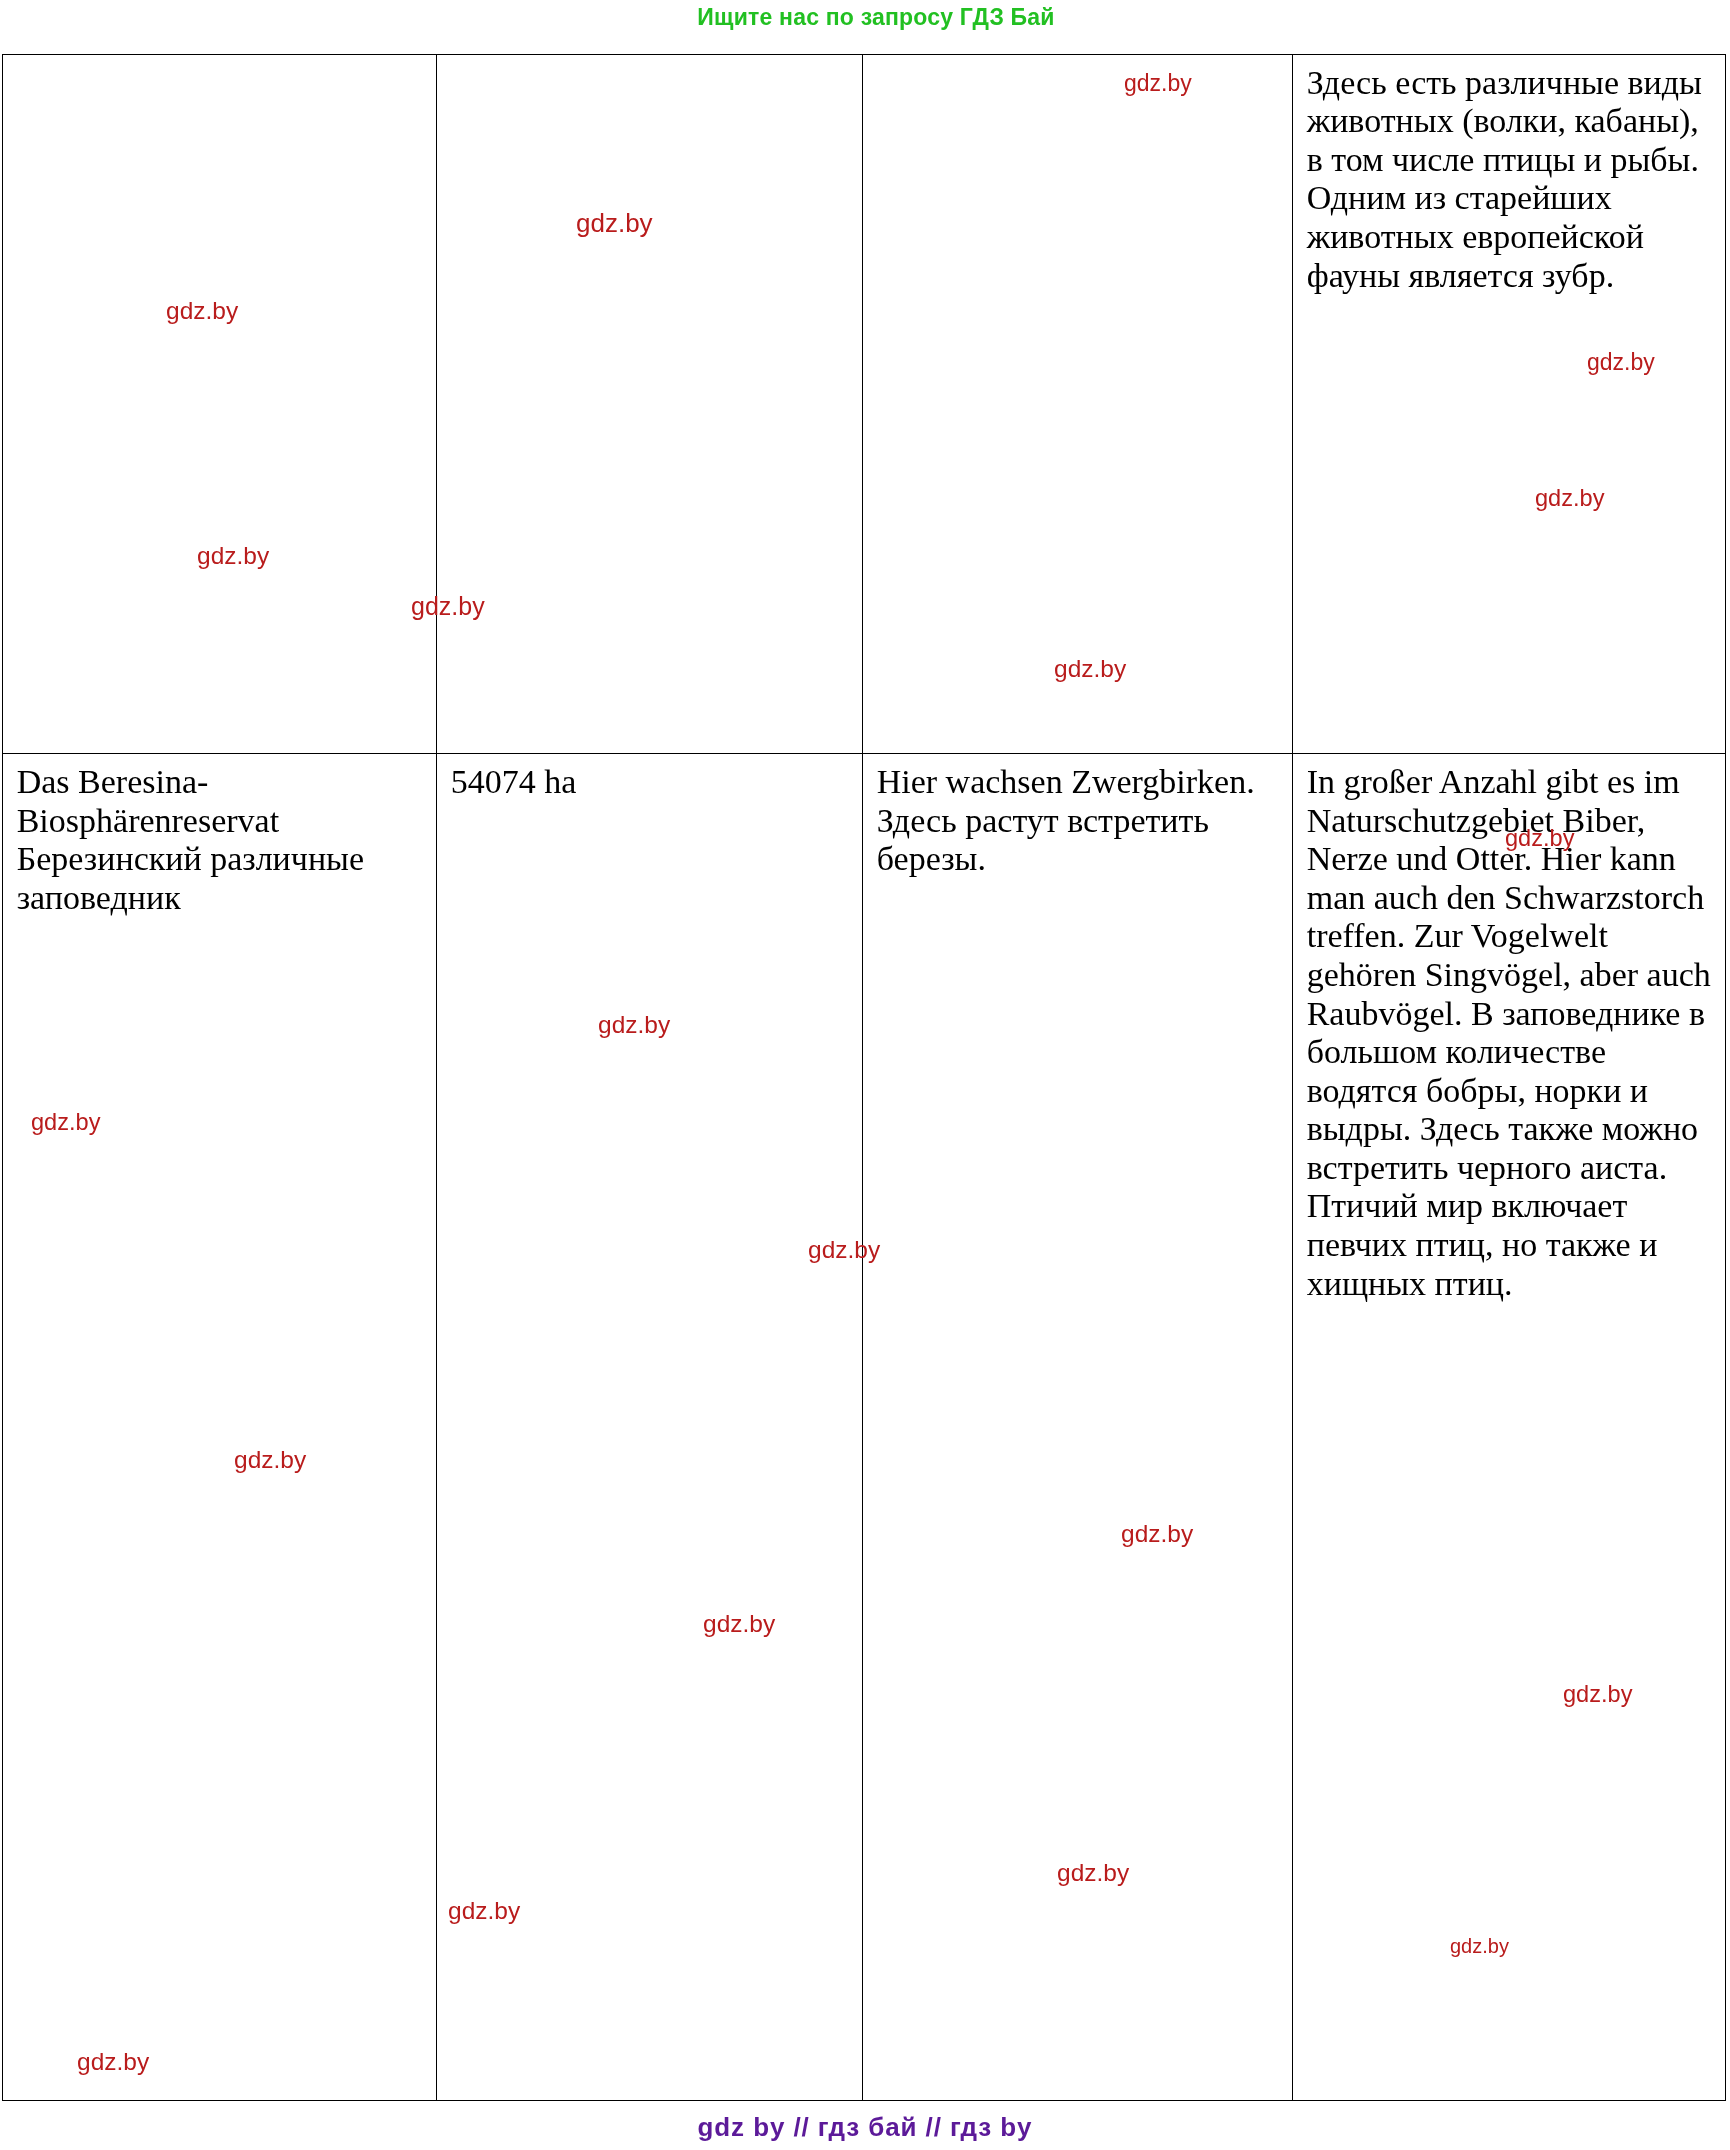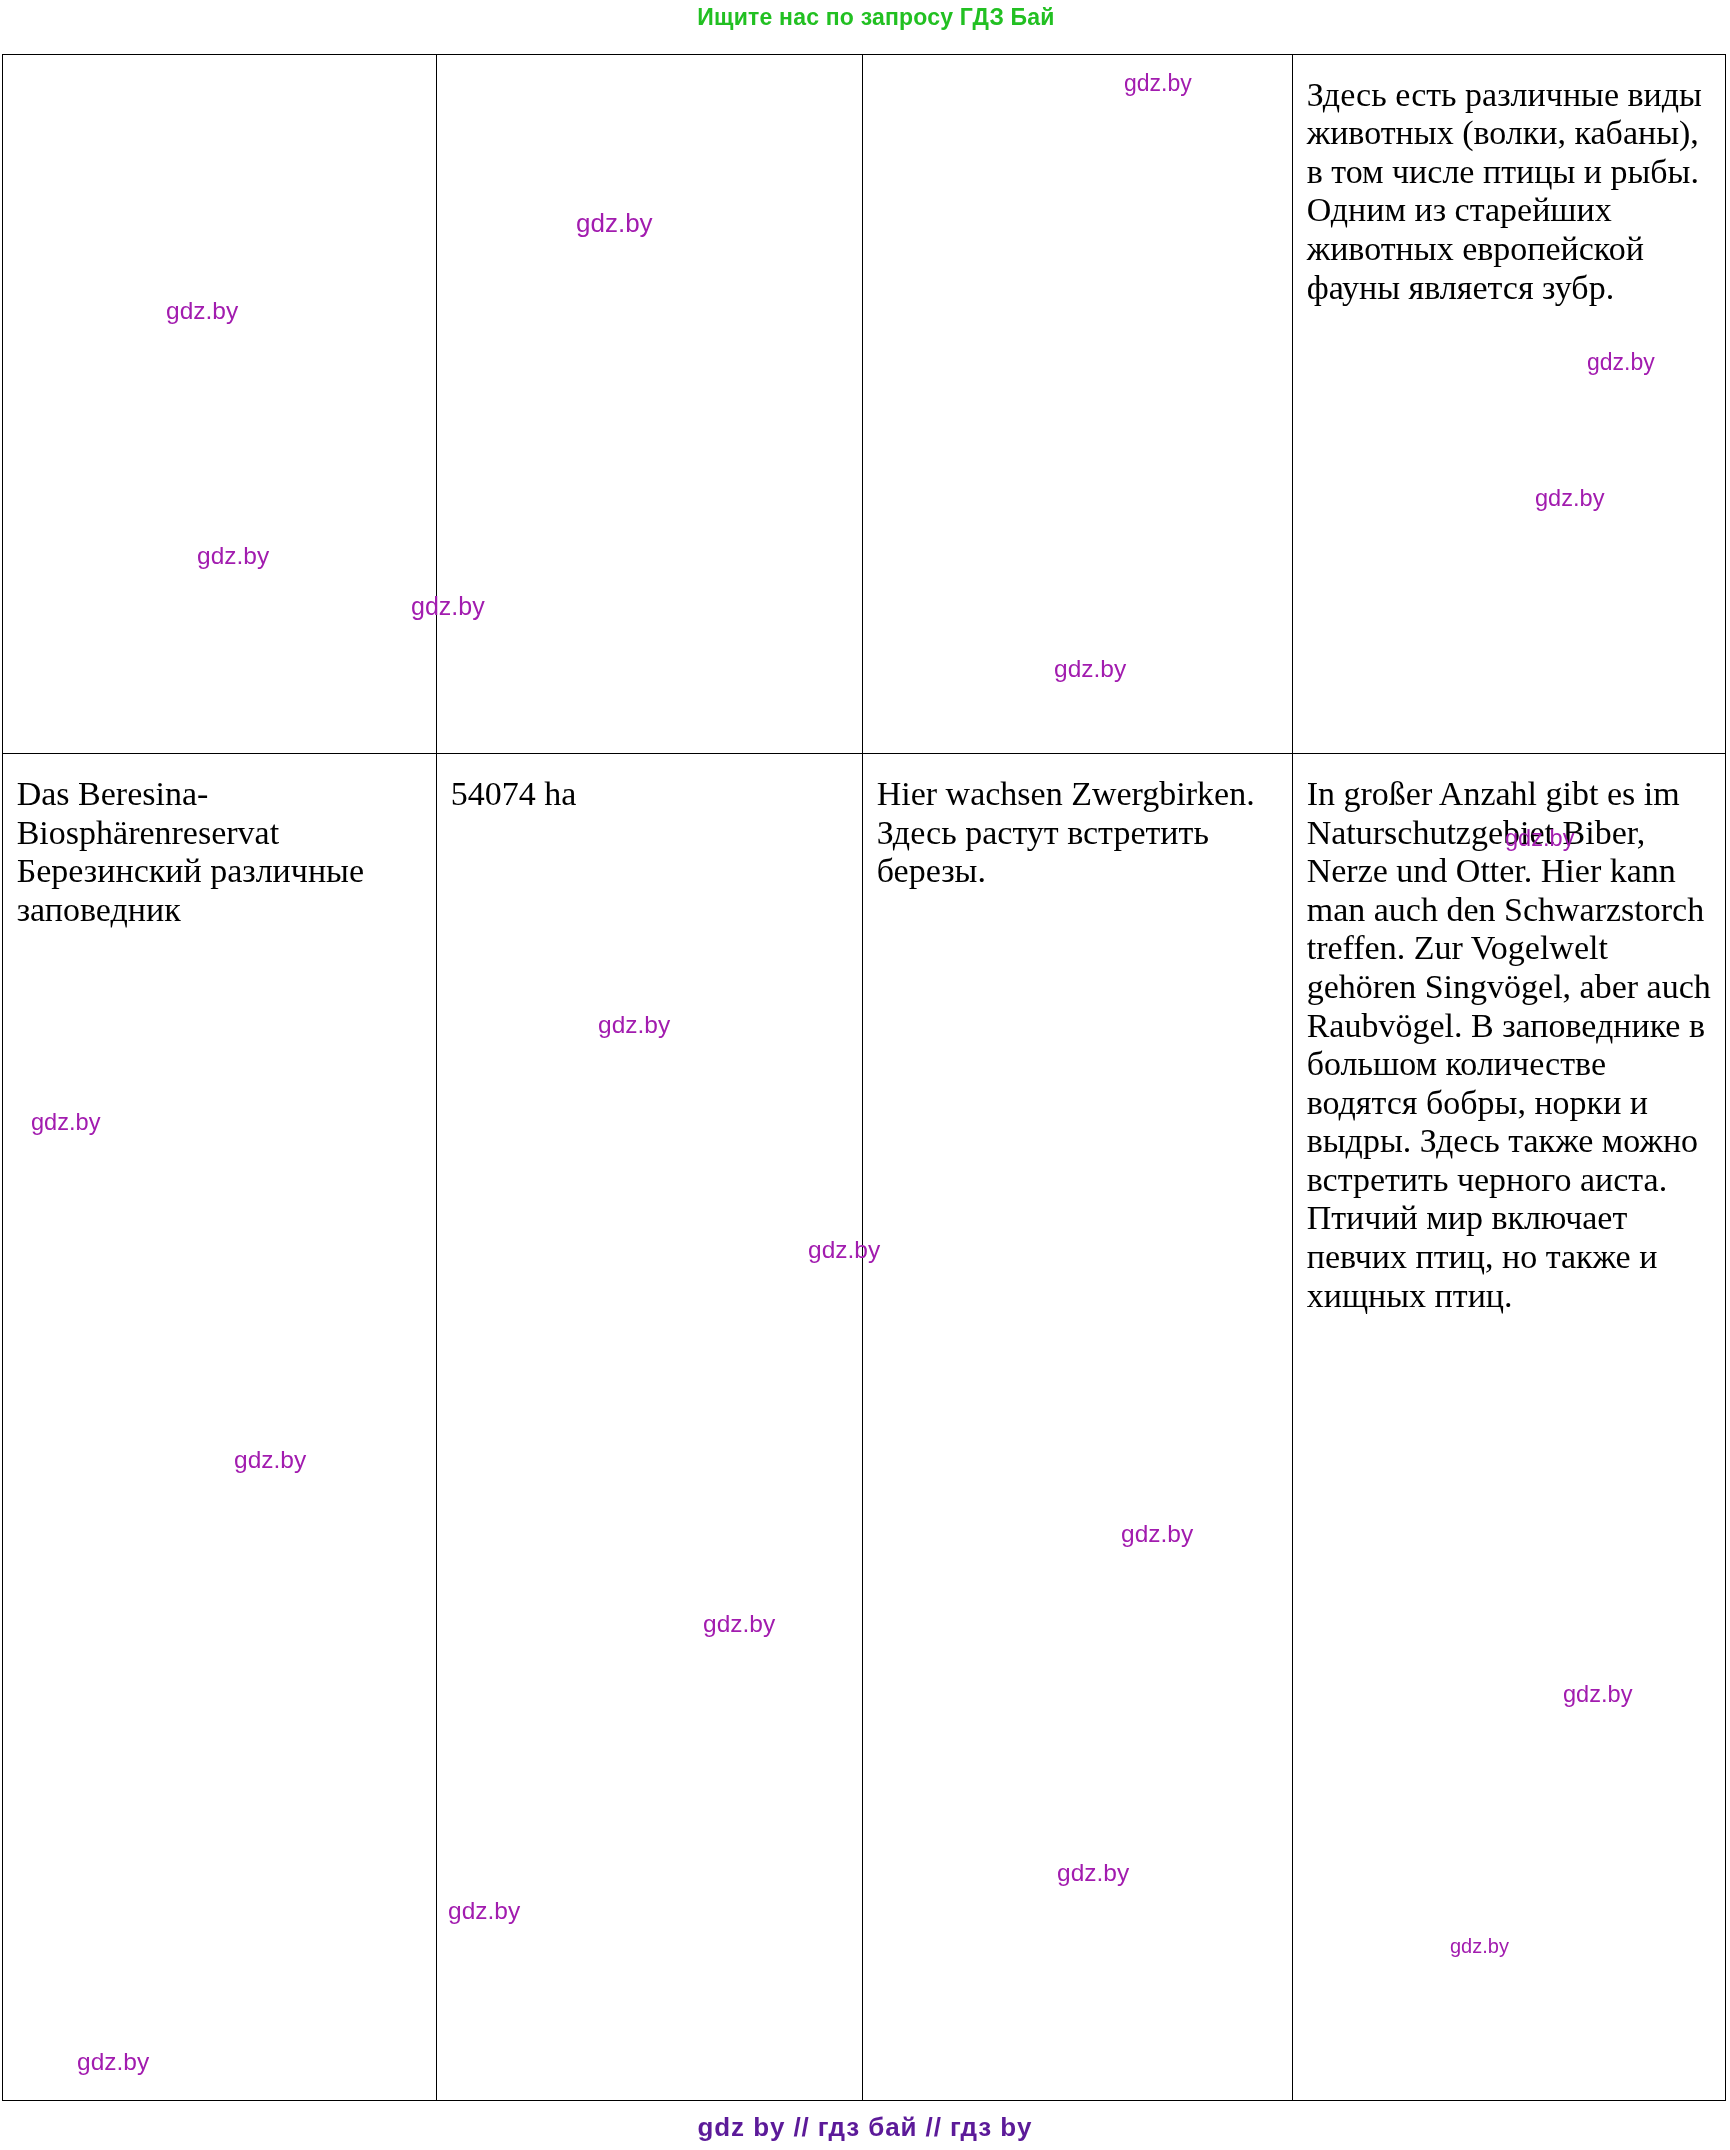--- a/index.html
+++ b/index.html
@@ -56,28 +56,28 @@
     position: relative;
   }
   col.c1 { width: 434px; }
   col.c2 { width: 426px; }
   col.c3 { width: 430px; }
   col.c4 { width: 433px; }
 
   .row1 td { height: 681px; }
   .row2 td { height: 1328px; }
 
-  .cell-text { display: block; margin-top: 12px; }
+  .cell-text { display: block; }
   .cell-text.empty { min-height: 0.9px; }
 
   
   .wm {
     position: absolute;
     font-family: "Liberation Sans", "DejaVu Sans", sans-serif;
-    color: #a21caf;
+    color: #b91c1c;
     white-space: nowrap;
     pointer-events: none;
     z-index: 5;
   }
 
   
   .footer {
     position: absolute;
     left: 0;
     bottom: 7px;

